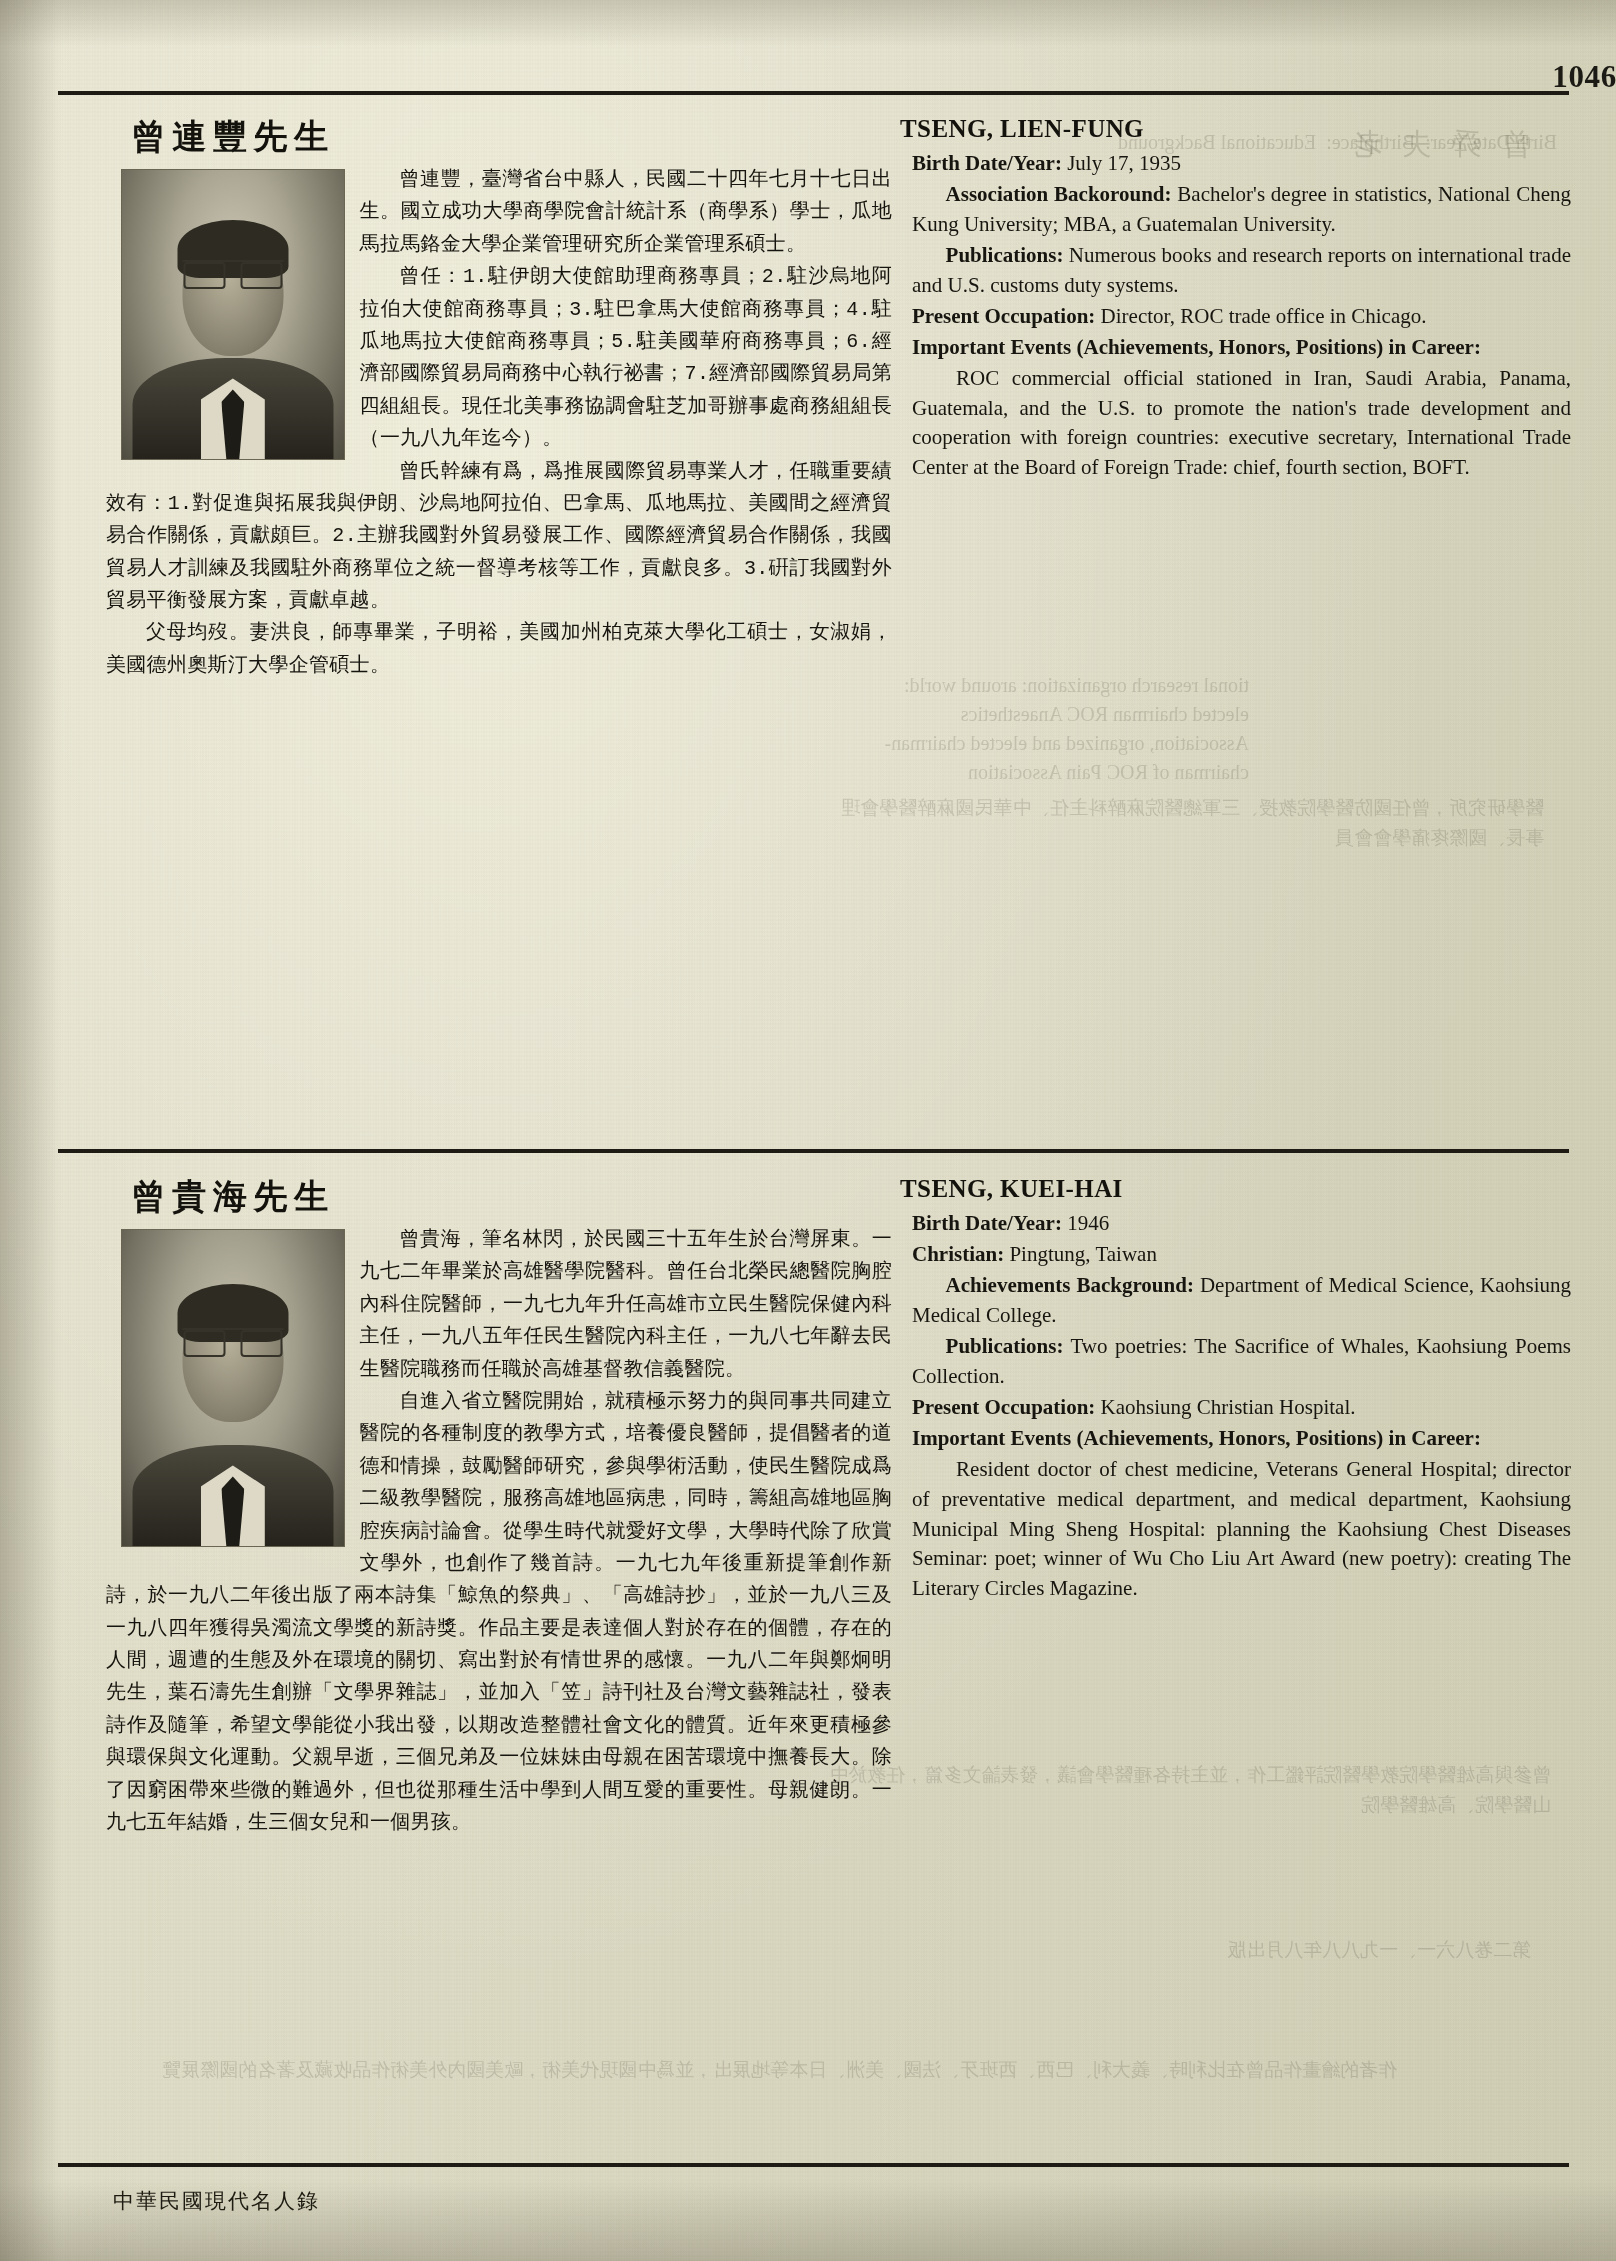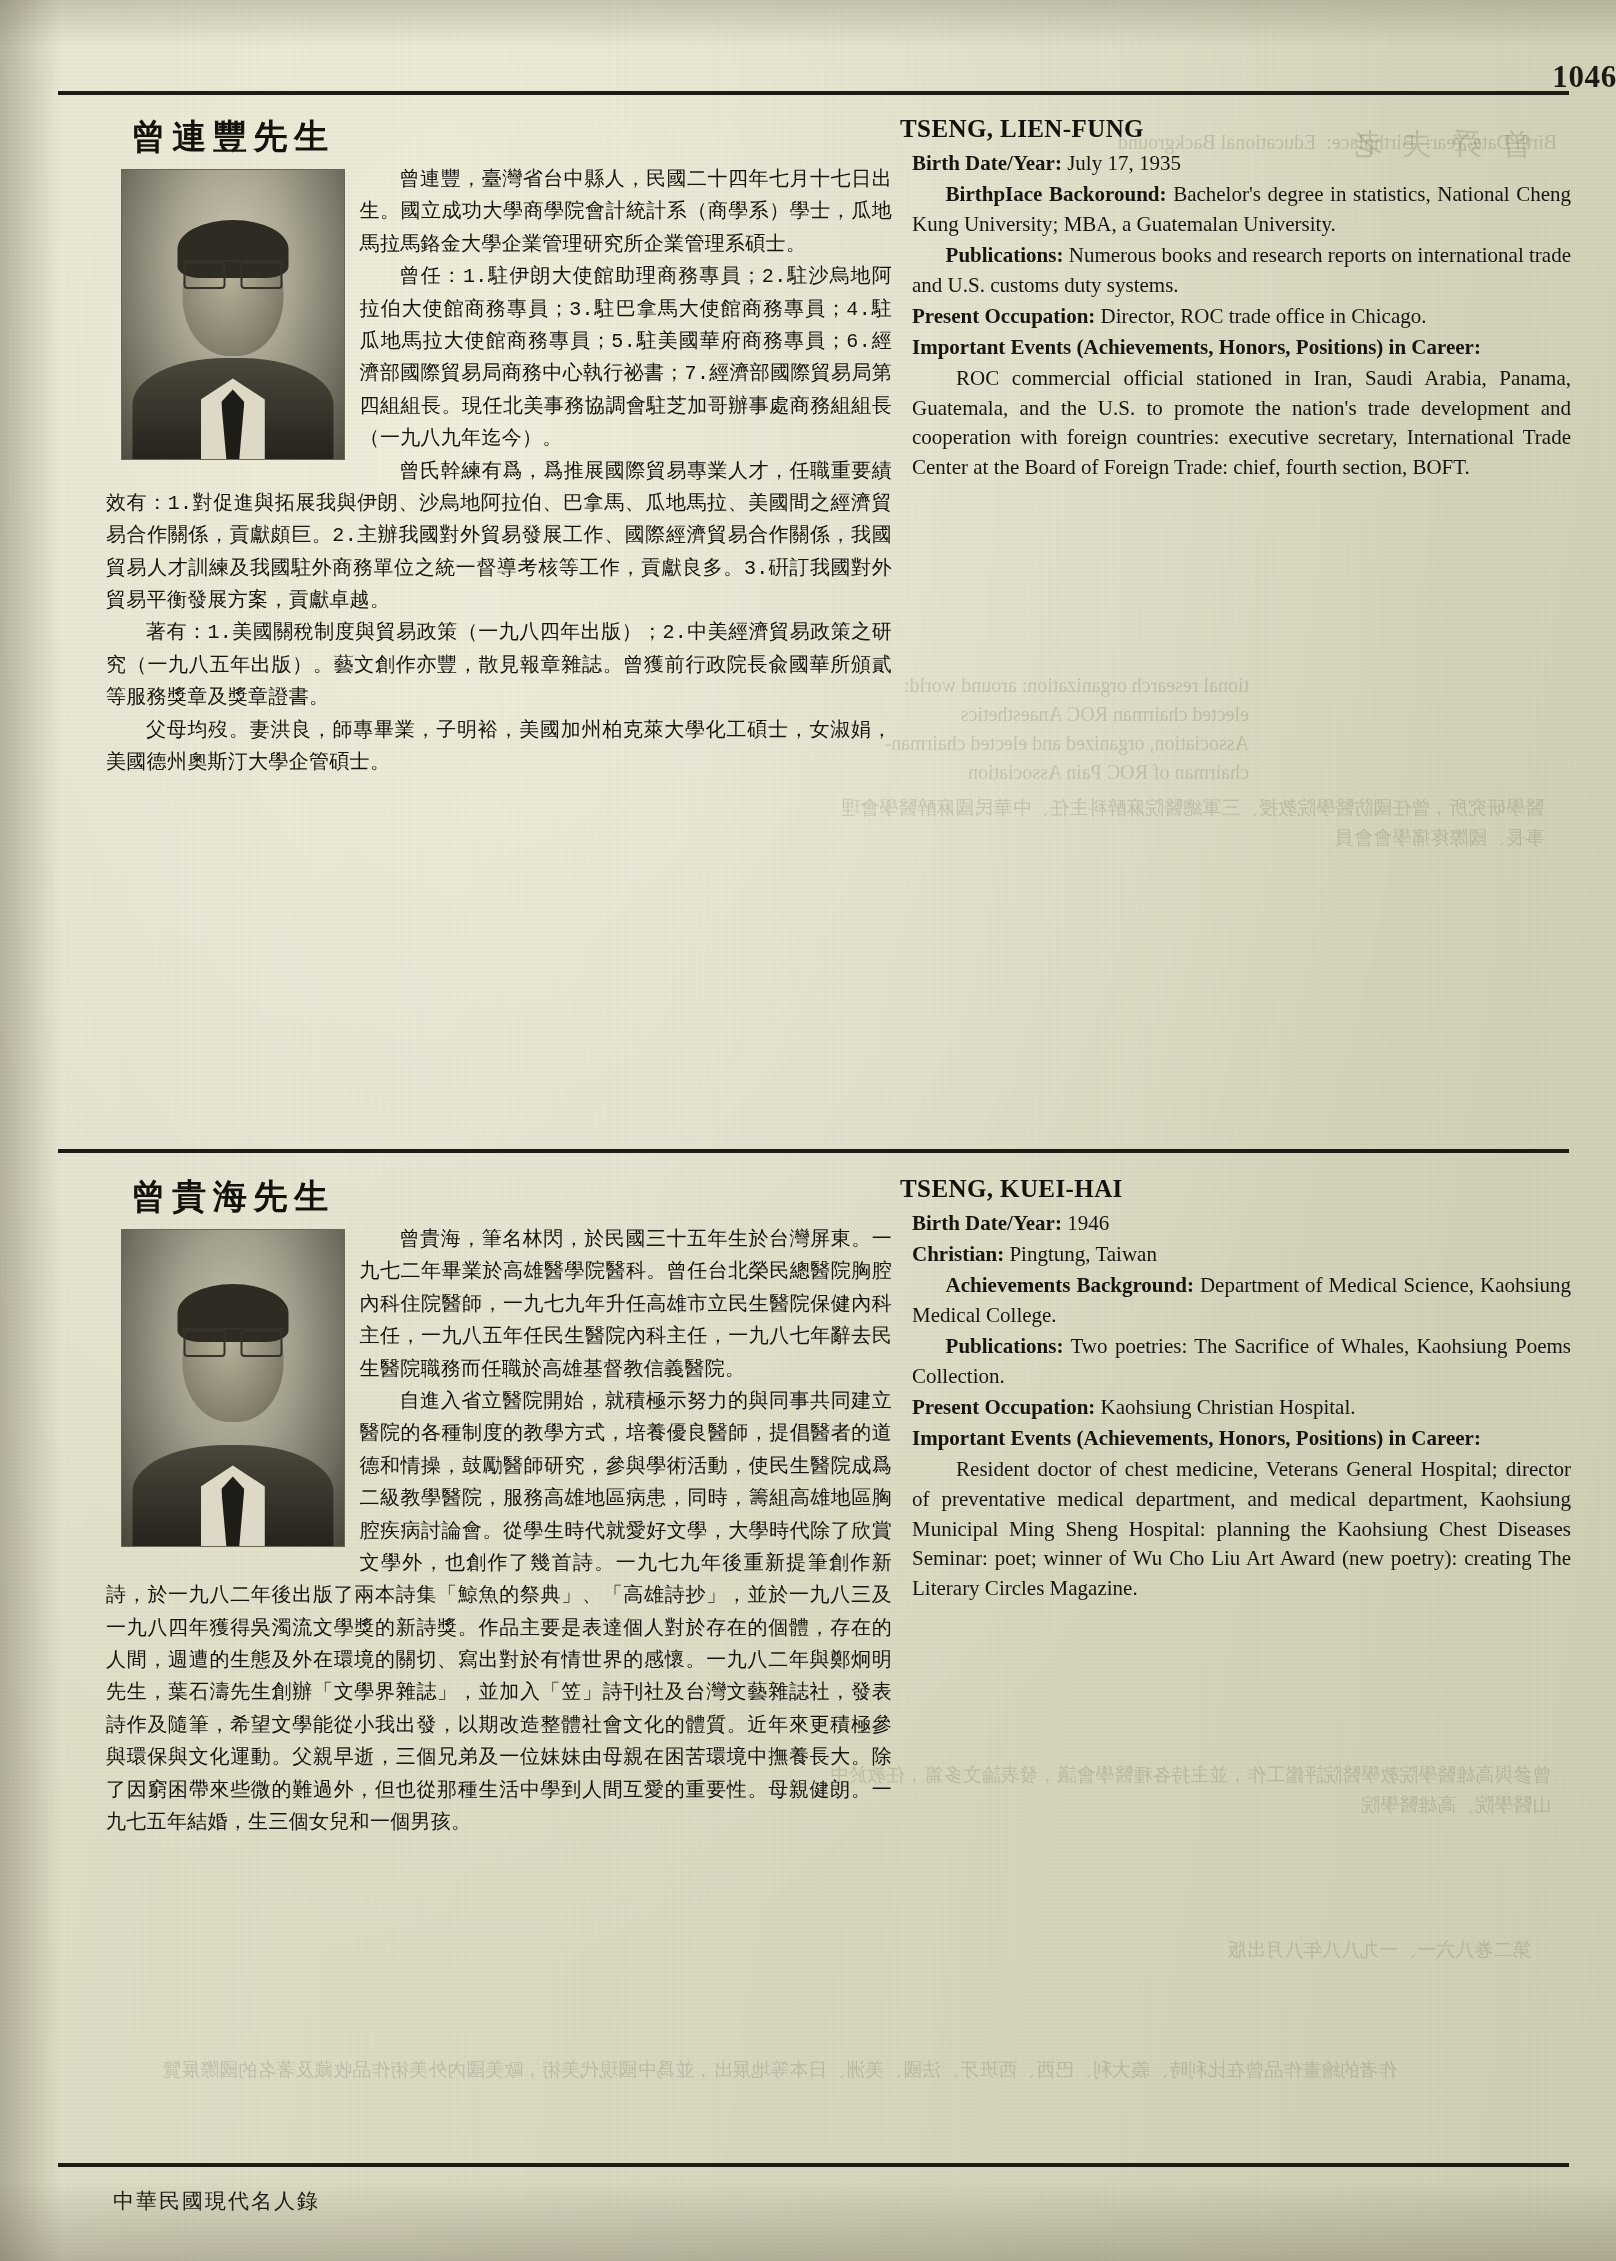--- a/index.html
+++ b/index.html
@@ -285,30 +285,29 @@
         <div class="hair"></div>
         <div class="glasses"></div>
         <div class="body"></div>
         <div class="shirt"></div>
         <div class="tie"></div>
       </div>
       <div class="cjk-body">
         <p>曾連豐，臺灣省台中縣人，民國二十四年七月十七日出生。國立成功大學商學院會計統計系（商學系）學士，瓜地馬拉馬鉻金大學企業管理研究所企業管理系碩士。</p>
         <p>曾任：1.駐伊朗大使館助理商務專員；2.駐沙烏地阿拉伯大使館商務專員；3.駐巴拿馬大使館商務專員；4.駐瓜地馬拉大使館商務專員；5.駐美國華府商務專員；6.經濟部國際貿易局商務中心執行祕書；7.經濟部國際貿易局第四組組長。現任北美事務協調會駐芝加哥辦事處商務組組長（一九八九年迄今）。</p>
         <p>曾氏幹練有爲，爲推展國際貿易專業人才，任職重要績效有：1.對促進與拓展我與伊朗、沙烏地阿拉伯、巴拿馬、瓜地馬拉、美國間之經濟貿易合作關係，貢獻頗巨。2.主辦我國對外貿易發展工作、國際經濟貿易合作關係，我國貿易人才訓練及我國駐外商務單位之統一督導考核等工作，貢獻良多。3.硏訂我國對外貿易平衡發展方案，貢獻卓越。</p>
-        <p>著有：1.美國關稅制度與貿易政策（一九八四年出版）；2.中美經濟貿易政策之研究（一九八五年出版）。藝文創作亦豐，散見報章雜誌。曾獲前行政院長兪國華所頒貳等服務獎章及獎章證書。</p>
         <p>父母均歿。妻洪良，師專畢業，子明裕，美國加州柏克萊大學化工碩士，女淑娟，美國德州奧斯汀大學企管碩士。</p>
       </div>
     </div>
 
     <div class="col-right">
       <h2 class="en-title">TSENG, LIEN-FUNG</h2>
       <div class="en-body">
         <p><b>Birth Date/Year:</b><span> July 17, 1935</span></p>
-        <p class="hang"><b>BirthpIace Backoround:</b><span> Bachelor's degree in statistics, National Cheng Kung University; MBA, a Guatemalan University.</span></p>
+        <p class="hang"><b>Association Backoround:</b><span> Bachelor's degree in statistics, National Cheng Kung University; MBA, a Guatemalan University.</span></p>
         <p class="hang"><b>Publications:</b><span> Numerous books and research reports on international trade and U.S. customs duty systems.</span></p>
         <p><b>Present Occupation:</b><span> Director, ROC trade office in Chicago.</span></p>
         <p><b>Important Events (Achievements, Honors, Positions) in Career:</b></p>
         <p class="indent-block">ROC commercial official stationed in Iran, Saudi Arabia, Panama, Guatemala, and the U.S. to promote the nation's trade development and cooperation with foreign countries: executive secretary, International Trade Center at the Board of Foreign Trade: chief, fourth section, BOFT.</p>
       </div>
     </div>
   </div>
 
   <div class="entry entry-2">
     <div class="col-left">

